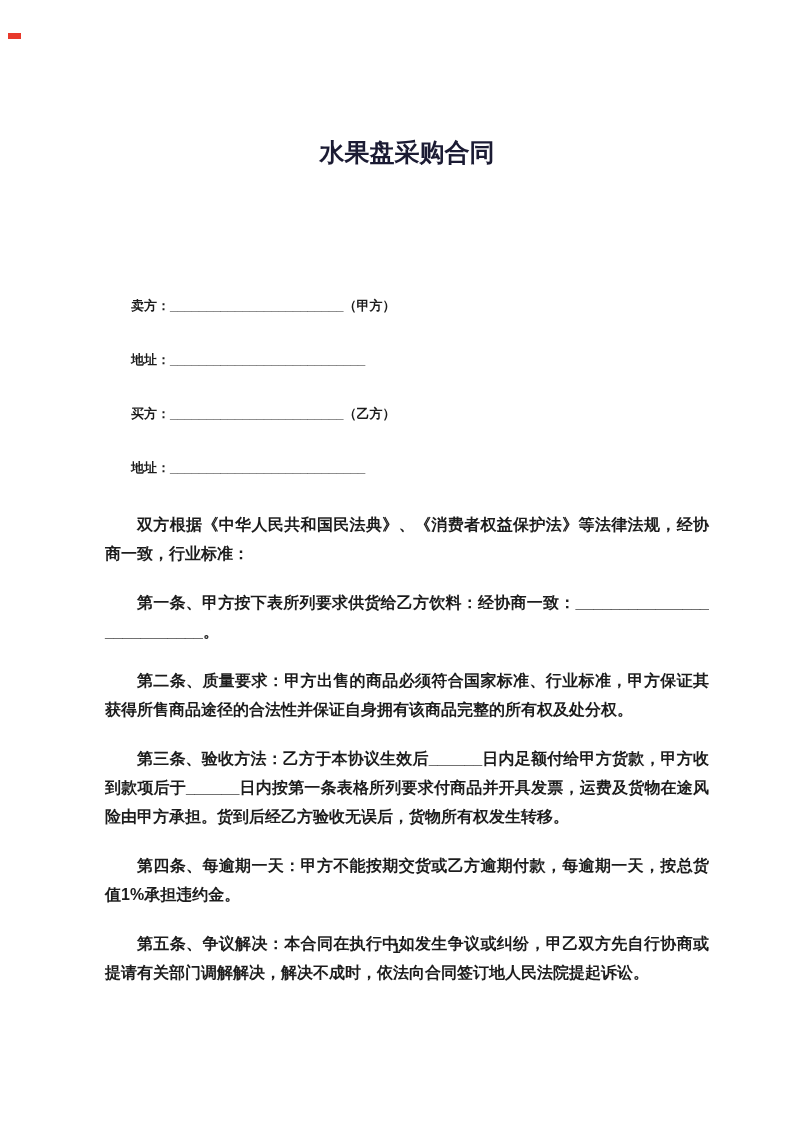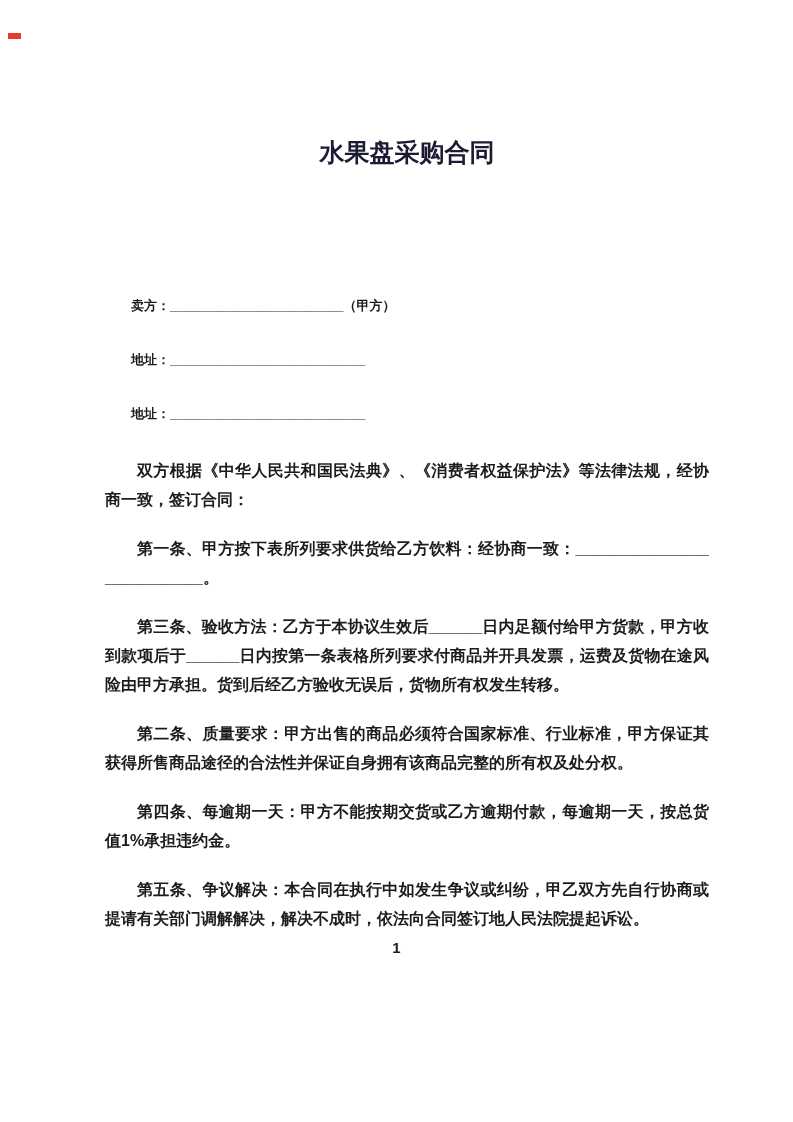--- a/index.html
+++ b/index.html
@@ -74,27 +74,28 @@
 
 <div class="page">
 
   <div class="corner-mark"></div>
 
   <h1 class="title">水果盘采购合同</h1>
 
   <section class="parties">
     <p class="party-line"><span>卖方：</span><span class="blank">________________________</span><span>（甲方）</span></p>
     <p class="party-line"><span>地址：</span><span class="blank">___________________________</span><span></span></p>
+    <p class="party-line"><span>买方：</span><span class="blank">________________________</span><span>（乙方）</span></p>
     <p class="party-line"><span>地址：</span><span class="blank">___________________________</span><span></span></p>
   </section>
 
   <section class="clauses">
-    <p class="clause">双方根据《中华人民共和国民法典》、《消费者权益保护法》等法律法规，经协商一致，签订合同：</p>
+    <p class="clause">双方根据《中华人民共和国民法典》、《消费者权益保护法》等法律法规，经协商一致，行业标准：</p>
     <p class="clause">第一条、甲方按下表所列要求供货给乙方饮料：经协商一致：__________________________。</p>
+    <p class="clause">第二条、质量要求：甲方出售的商品必须符合国家标准、行业标准，甲方保证其获得所售商品途径的合法性并保证自身拥有该商品完整的所有权及处分权。</p>
     <p class="clause">第三条、验收方法：乙方于本协议生效后______日内足额付给甲方货款，甲方收到款项后于______日内按第一条表格所列要求付商品并开具发票，运费及货物在途风险由甲方承担。货到后经乙方验收无误后，货物所有权发生转移。</p>
-    <p class="clause">第二条、质量要求：甲方出售的商品必须符合国家标准、行业标准，甲方保证其获得所售商品途径的合法性并保证自身拥有该商品完整的所有权及处分权。</p>
     <p class="clause">第四条、每逾期一天：甲方不能按期交货或乙方逾期付款，每逾期一天，按总货值1%承担违约金。</p>
     <p class="clause">第五条、争议解决：本合同在执行中如发生争议或纠纷，甲乙双方先自行协商或提请有关部门调解解决，解决不成时，依法向合同签订地人民法院提起诉讼。</p>
   </section>
 
   <div class="page-number">1</div>
 
 </div>
 
 </body></html>

